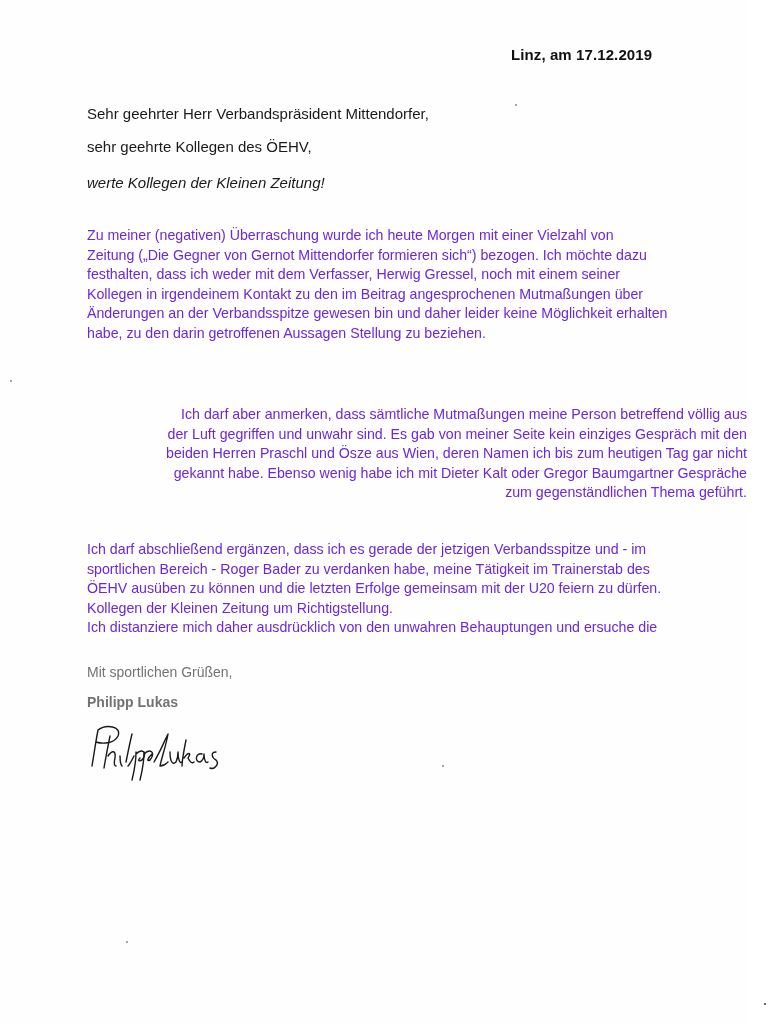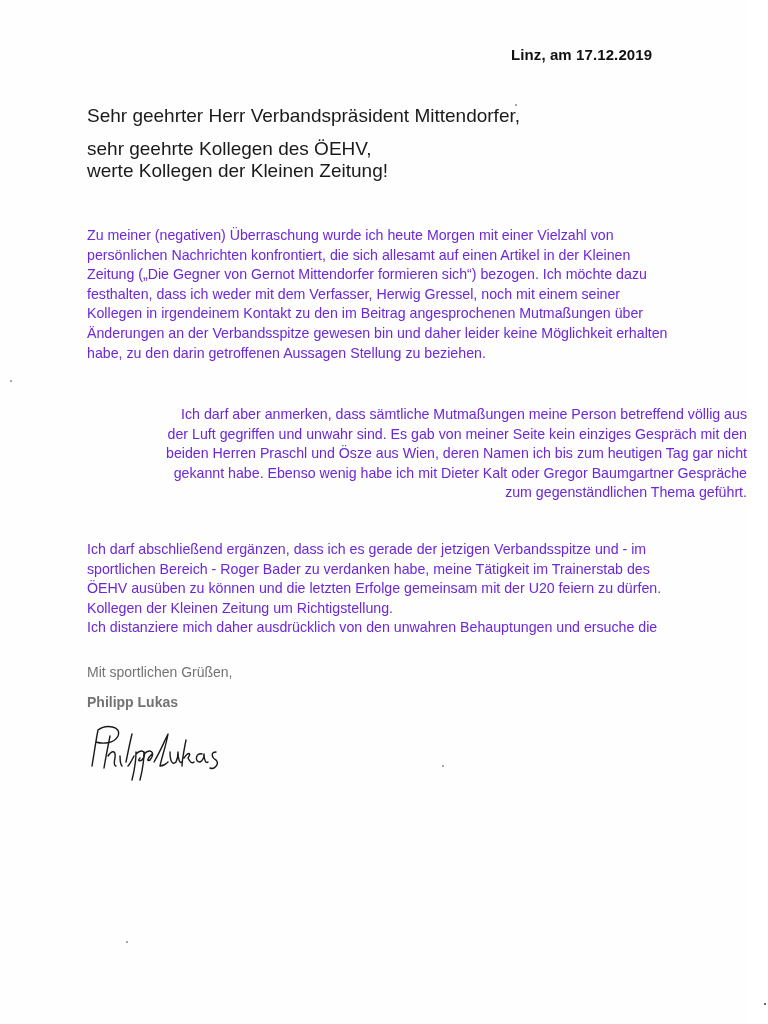--- a/index.html
+++ b/index.html
@@ -27,27 +27,27 @@
       top: 46px;
       left: 511px;
       font-size: 15px;
       font-weight: bold;
       color: #111;
       letter-spacing: 0.1px;
     }
     .salutation {
       position: absolute;
       left: 87px;
-      font-size: 19px;
+      font-size: 15px;
       color: #1a1a1a;
       white-space: nowrap;
     }
     .sal-1 { top: 105px; }
     .sal-2 { top: 138px; }
-    .sal-3 { top: 160px; }
+    .sal-3 { top: 174px; font-style: italic; }
 
     .para {
       position: absolute;
       left: 87px;
       width: 660px;
       font-size: 14.2px;
       line-height: 19.6px;
       color: #6d28d9;
     }
     .para .line {
@@ -89,21 +89,20 @@
 <div class="page">
 
   <div class="date">Linz, am 17.12.2019</div>
 
   <div class="salutation sal-1">Sehr geehrter Herr Verbandspräsident Mittendorfer,</div>
   <div class="salutation sal-2">sehr geehrte Kollegen des ÖEHV,</div>
   <div class="salutation sal-3">werte Kollegen der Kleinen Zeitung!</div>
 
   <div class="para para-1">
     <span class="line">Zu meiner (negativen) Überraschung wurde ich heute Morgen mit einer Vielzahl von</span>
-    <span class="line">persönlichen Nachrichten konfrontiert, die sich allesamt auf einen Artikel in der Kleinen</span>
     <span class="line">Zeitung („Die Gegner von Gernot Mittendorfer formieren sich“) bezogen. Ich möchte dazu</span>
     <span class="line">festhalten, dass ich weder mit dem Verfasser, Herwig Gressel, noch mit einem seiner</span>
     <span class="line">Kollegen in irgendeinem Kontakt zu den im Beitrag angesprochenen Mutmaßungen über</span>
     <span class="line">Änderungen an der Verbandsspitze gewesen bin und daher leider keine Möglichkeit erhalten</span>
     <span class="line">habe, zu den darin getroffenen Aussagen Stellung zu beziehen.</span>
   </div>
 
   <div class="para para-2">
     <span class="line">Ich darf aber anmerken, dass sämtliche Mutmaßungen meine Person betreffend völlig aus</span>
     <span class="line">der Luft gegriffen und unwahr sind. Es gab von meiner Seite kein einziges Gespräch mit den</span>

